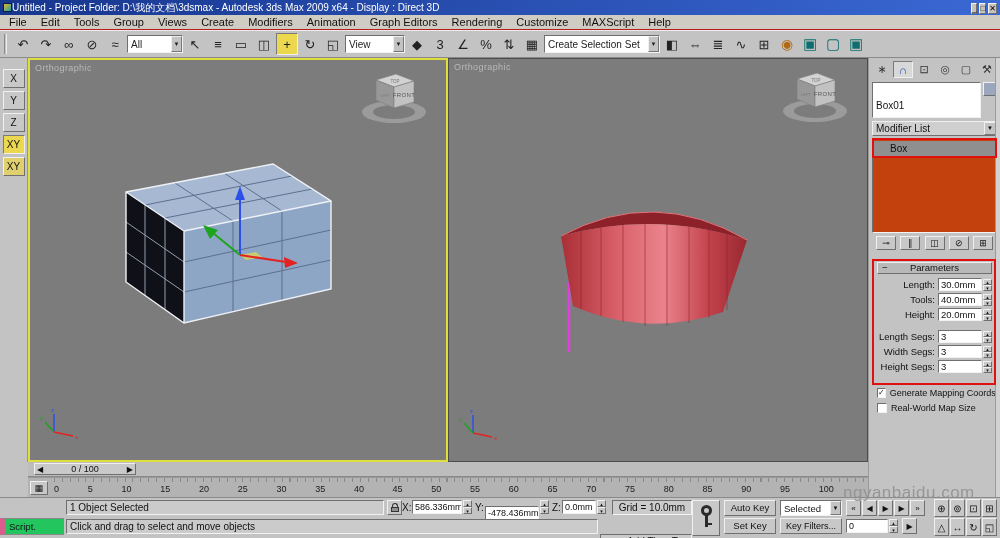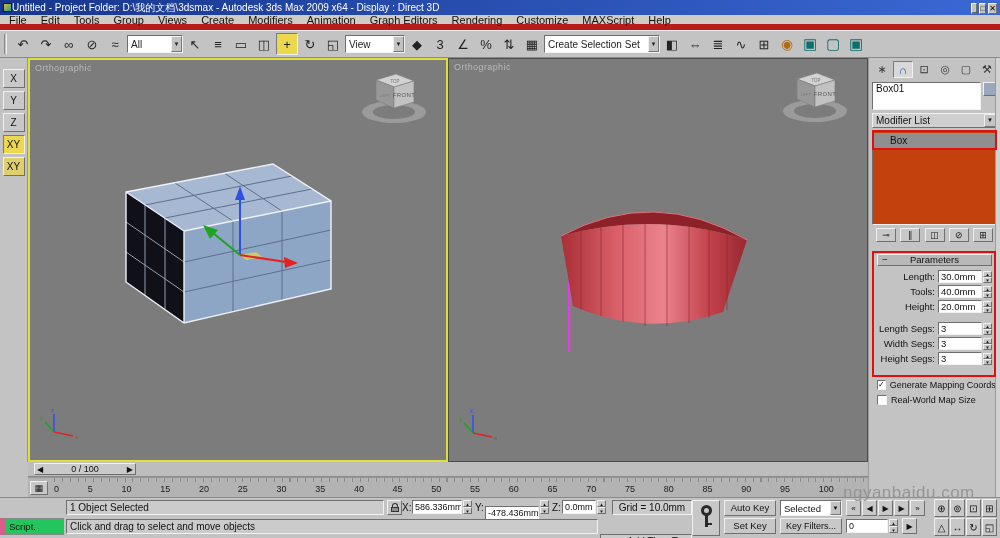--- a/index.html
+++ b/index.html
@@ -6,21 +6,21 @@
 body{background:#555}
 #app{position:relative;width:1000px;height:538px;background:#c3c3c3;font-family:"Liberation Sans",sans-serif;font-size:10px;color:#111;overflow:hidden}
 
 
 .titlebar{position:absolute;left:0;top:0;width:1000px;height:15px;display:flex;align-items:center;
   background:linear-gradient(90deg,var(--titlebar-a,#17368e),var(--titlebar-b,#3a68d4));color:#fff;font-size:10px;padding:0 3px}
 .appicon{width:9px;height:9px;background:linear-gradient(135deg,#e8b52a,#1aa0a0);border:1px solid #0a1a4a;flex:0 0 auto}
 .titletext{flex:1;white-space:nowrap;overflow:hidden}
 .wbtn{width:14px;height:11px;background:#c8c4bc;border:1px solid;border-color:#f4f4f4 #6f6f6f #6f6f6f #f4f4f4;
   color:#000;font-size:8px;line-height:9px;text-align:center;margin-left:2px}
-.menubar{position:absolute;left:0;top:15px;width:1000px;height:15px;background:#cfccc4;border-bottom:6px solid #b91c1c;
+.menubar{position:absolute;left:0;top:15px;width:1000px;height:15px;background:#cfccc4;border-bottom:1px solid #b91c1c;
   display:flex;align-items:center;padding-left:2px}
 .menu-item{padding:0 7px;font-size:11px;line-height:14px}
 .toolbar{position:absolute;left:0;top:30px;width:1000px;height:28px;background:#c3c3c3;
   border-top:1px solid #ececec;border-bottom:1px solid #8a8a8a;display:flex;align-items:center;gap:1px;padding:0 4px}
 .thandle{width:3px;height:20px;border-left:1px solid #8a8a8a;border-right:1px solid #efefef;margin-right:4px}
 .tbtn{width:22px;height:22px;display:flex;align-items:center;justify-content:center;font-size:13px;color:#222;flex:0 0 auto}
 .tbtn .arr{display:none}
 .tbtn.combo{height:18px;background:#fff;border:1px solid;border-color:#6f6f6f #f2f2f2 #f2f2f2 #6f6f6f;
   font-size:10px;justify-content:space-between;padding-left:3px}
 .tbtn.combo .g{overflow:hidden;white-space:nowrap;font-size:inherit}
@@ -68,21 +68,21 @@
 .magenta{stroke:var(--magenta,#e83ee8);stroke-width:2.5}
 .trip-x{stroke:#e42222;stroke-width:1.5}.trip-y{stroke:#1ea31e;stroke-width:1.5}.trip-z{stroke:#2d51e8;stroke-width:1.5}
 .trip-t{font-size:6px;font-family:"Liberation Sans",sans-serif}
 
 
 .cmdpanel{position:absolute;left:868px;top:58px;width:132px;height:439px;background:#c3c3c3;border-left:1px solid #9a9a9a;padding:2px 2px 0 2px}
 .cp-tabs{display:flex;gap:1px;margin:1px 1px 4px 1px}
 .cptab{width:20px;height:17px;display:flex;align-items:center;justify-content:center;font-size:11px;color:#333}
 .cptab.active{background:#d8d8d8;border:1px solid;border-color:#7a7a7a #f0f0f0 #f0f0f0 #7a7a7a;color:#1a49b0}
 .cp-row{display:flex;gap:2px;margin:2px 1px}
-.cp-name{flex:1;height:28px;background:#fff;border:1px solid;border-color:#6f6f6f #f2f2f2 #f2f2f2 #6f6f6f;font-size:10px;padding:0 3px;line-height:12px}
+.cp-name{flex:1;height:14px;background:#fff;border:1px solid;border-color:#6f6f6f #f2f2f2 #f2f2f2 #6f6f6f;font-size:10px;padding:17px 3px;line-height:12px}
 .cp-swatch{width:14px;height:14px;background:#9aa7bd;border:1px solid;border-color:#f0f0f0 #6f6f6f #6f6f6f #f0f0f0}
 .cp-modlist{height:15px;margin:3px 1px;background:#cfcfcf;border:1px solid;border-color:#f0f0f0 #6f6f6f #6f6f6f #f0f0f0;
   display:flex;justify-content:space-between;align-items:center;padding-left:3px;font-size:10px}
 .cp-modlist .dd{width:12px;height:13px;background:#c3c3c3;border:1px solid;border-color:#efefef #777 #777 #efefef;font-size:6px;text-align:center;line-height:11px}
 .cp-stack{position:relative;height:94px;margin:2px 1px;background:#c2410c;border:1px solid;border-color:#6f6f6f #f2f2f2 #f2f2f2 #6f6f6f}
 .stack-row{height:15px;margin:1px;background:#8f8f8f;font-size:10px;padding-left:16px;line-height:15px}
 .hl{position:absolute;border:2px solid var(--annotation-red,#e01010);pointer-events:none;z-index:4}
 .hl-stack{left:-1px;top:-2px;right:-1px;height:20px}
 .cp-stacktools{display:flex;margin:3px 2px;justify-content:space-between;padding:0 3px}
 .sbtn{width:20px;height:14px;background:#c8c8c8;border:1px solid;border-color:#f0f0f0 #6f6f6f #6f6f6f #f0f0f0;

